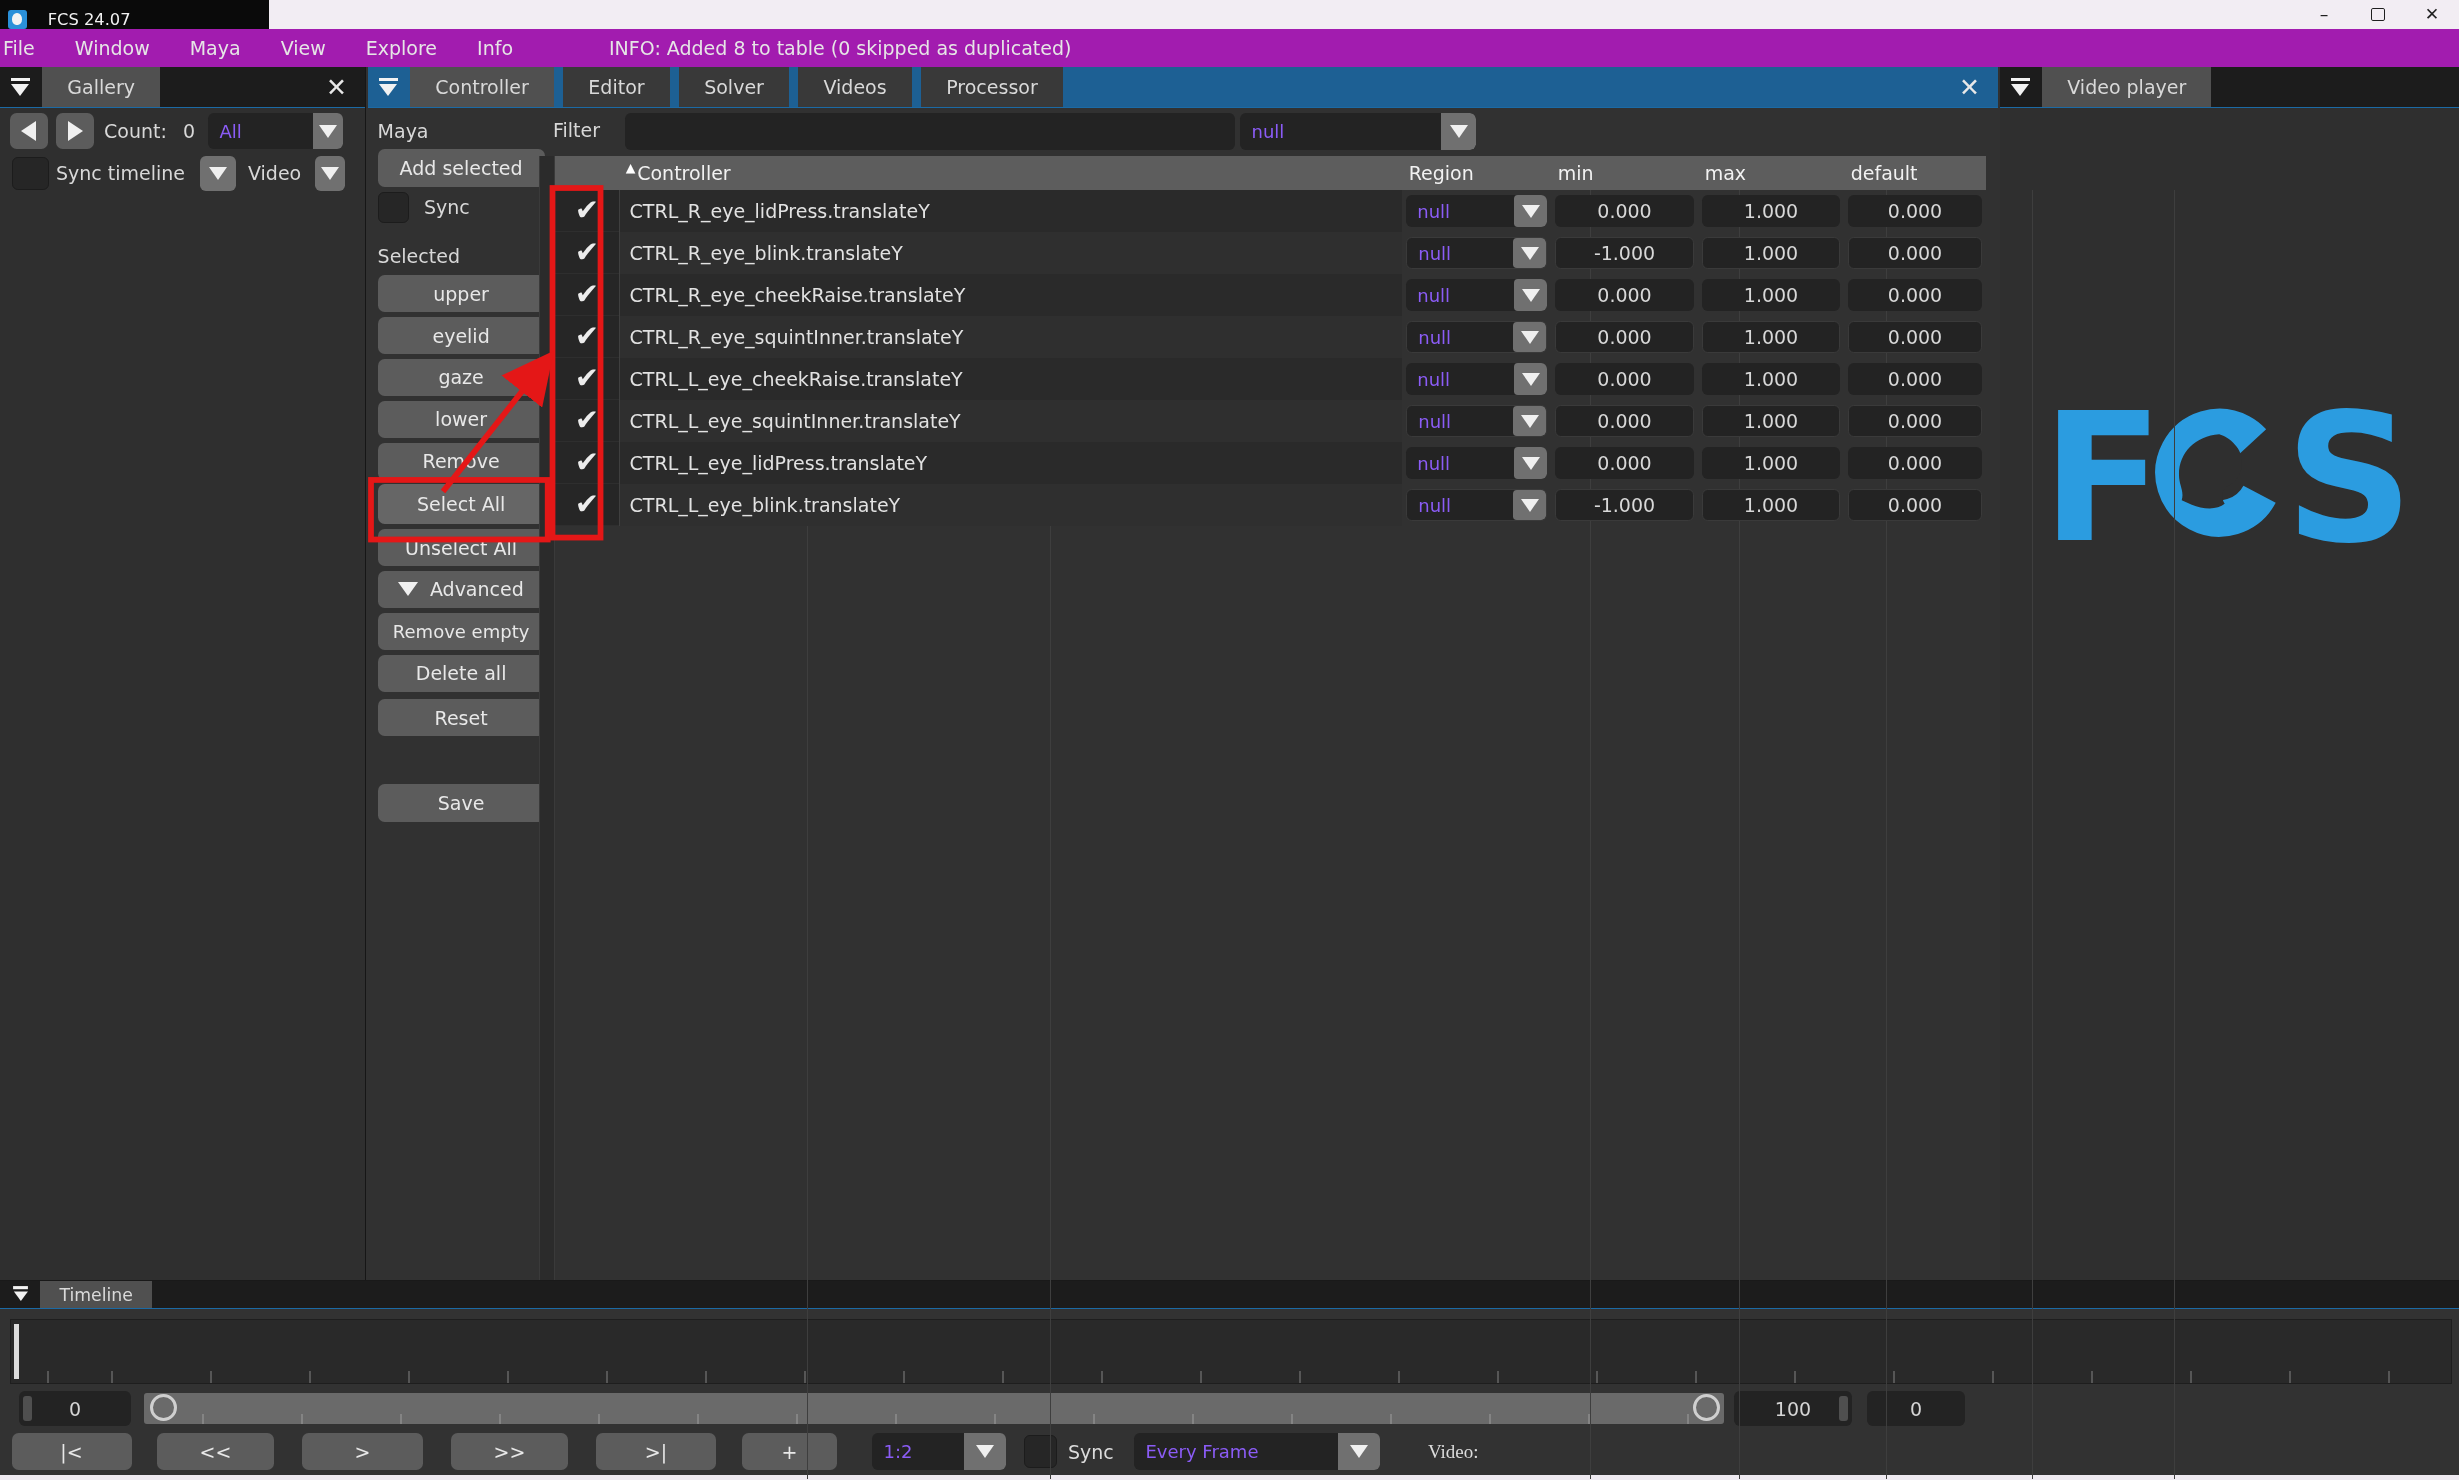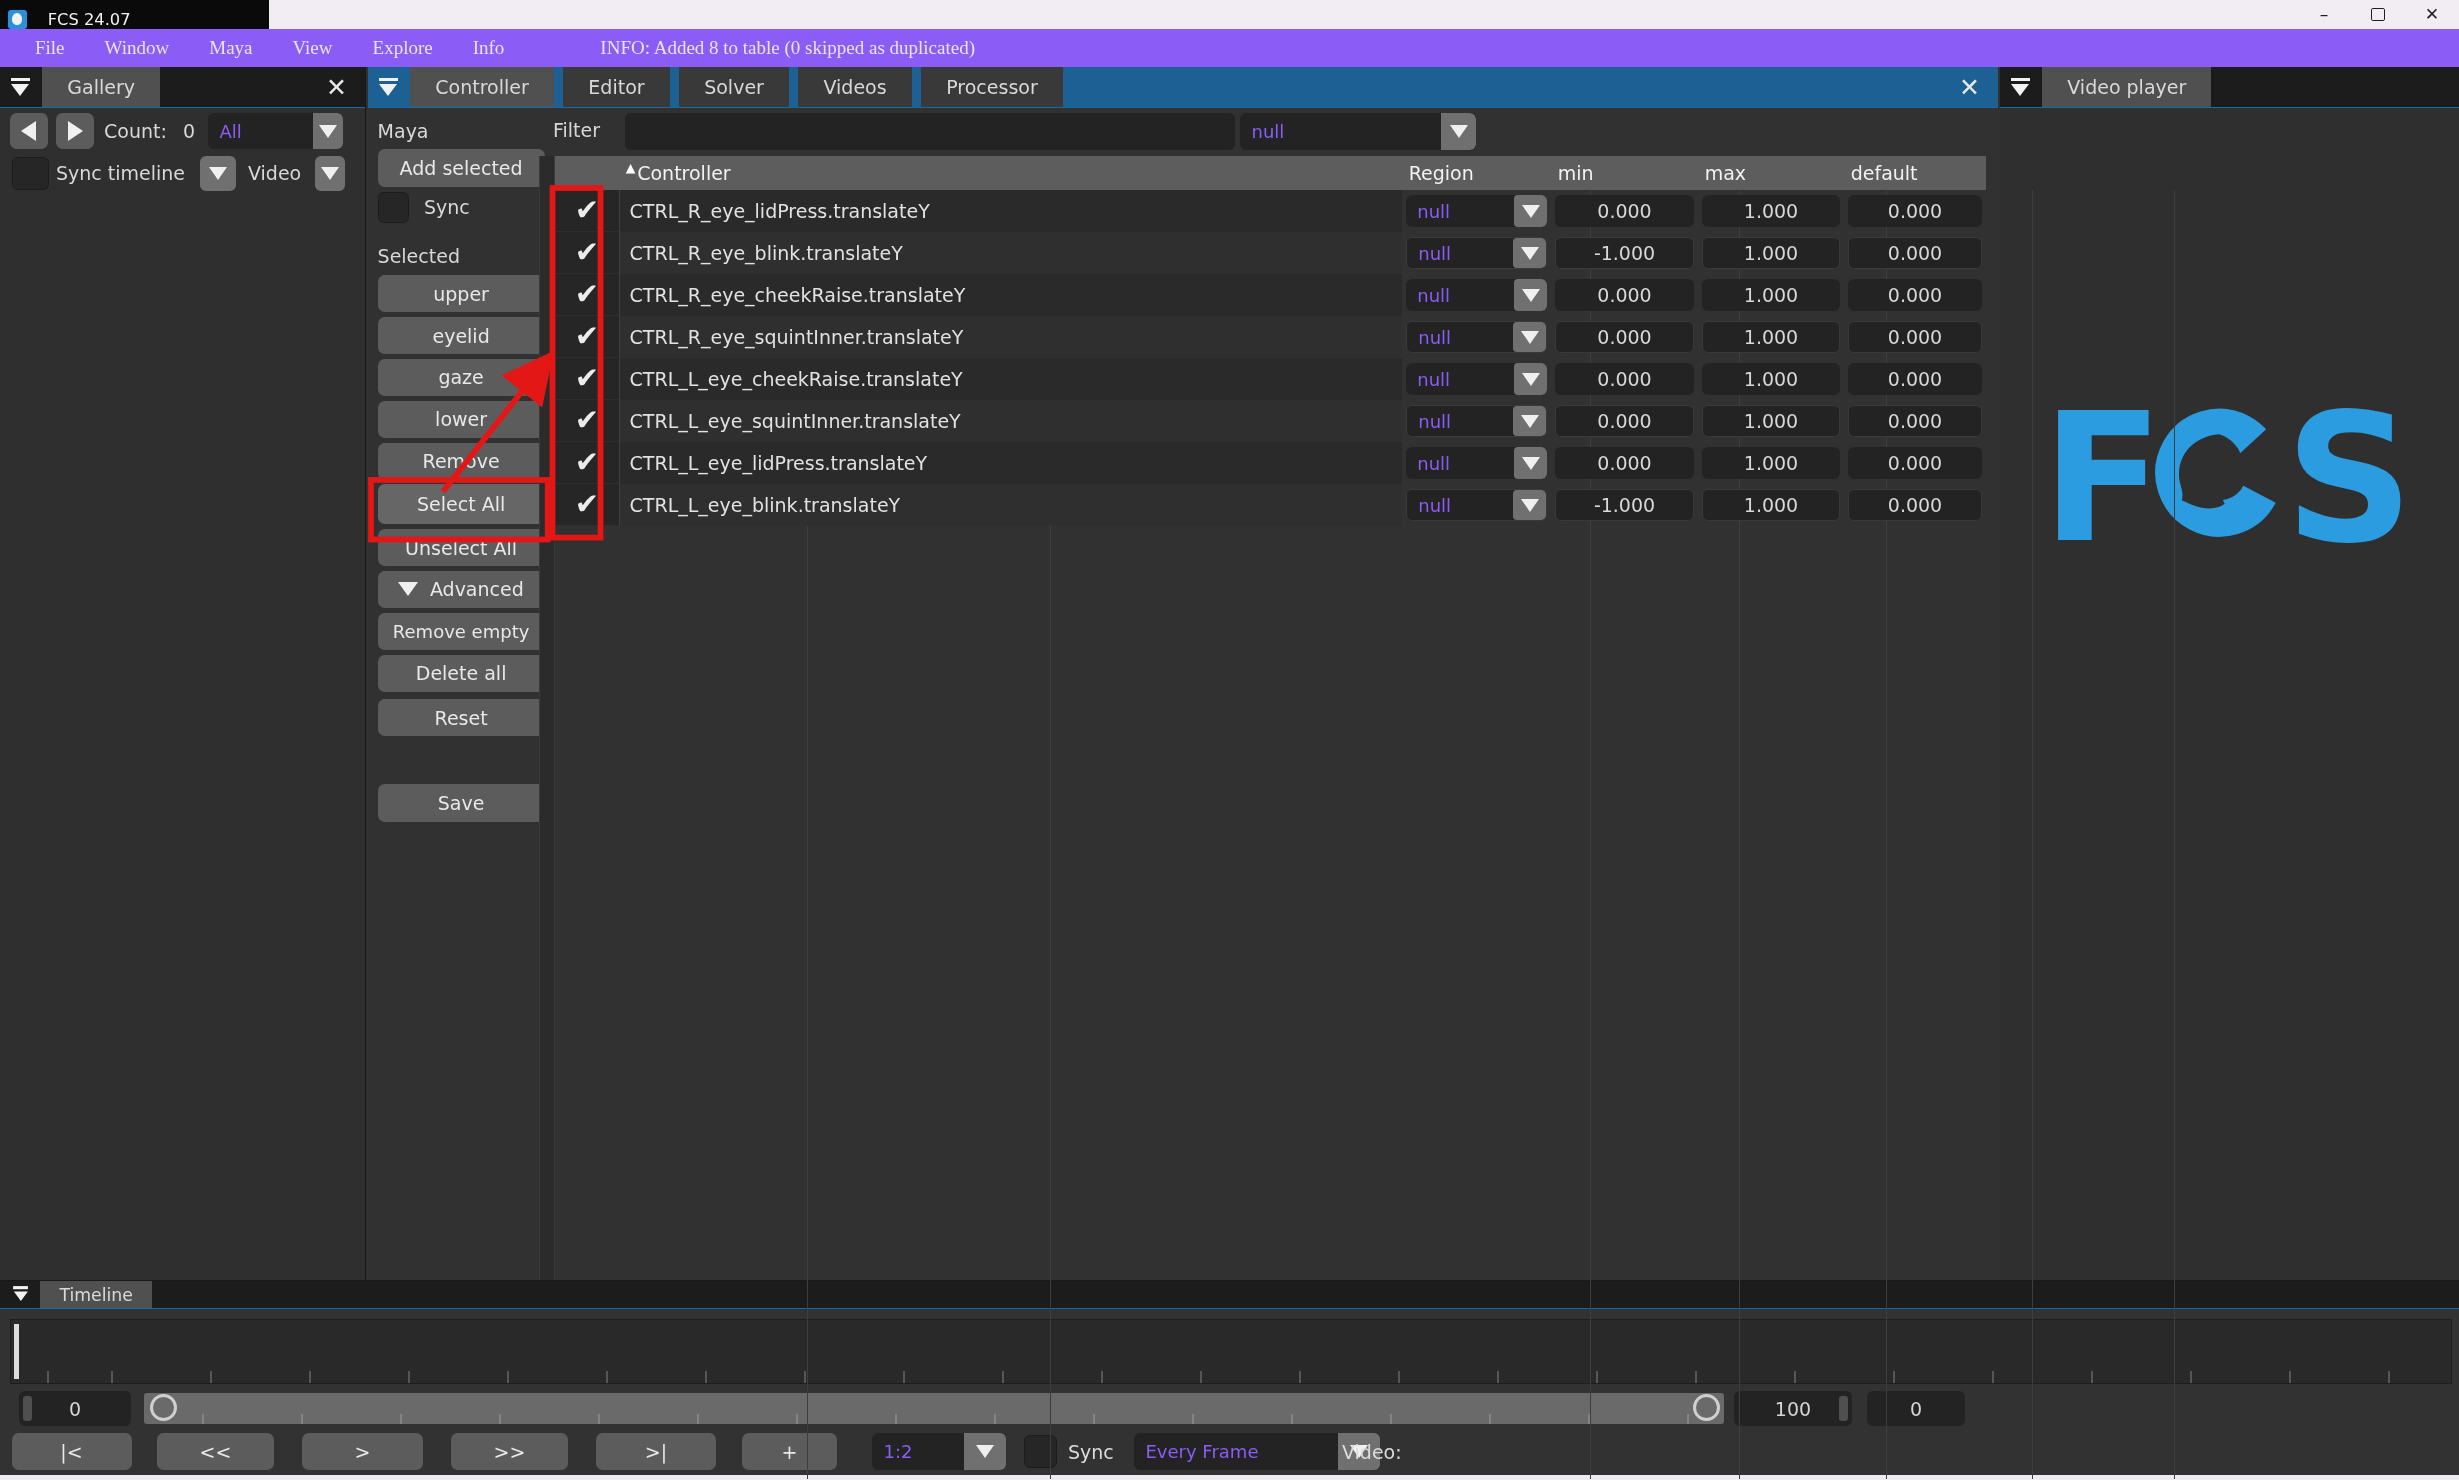--- a/index.html
+++ b/index.html
@@ -14,22 +14,22 @@
   .app-icon::after{content:"";position:absolute;left:4.8px;top:2.9px;width:9.6px;height:12.5px;background:#f3f3f3;
     border-radius:50% 50% 45% 45%;}
   .win-title{color:#f2f2f2;font-size:16.3px;}
   .win-controls{position:absolute;right:0;top:0;height:29px;display:flex;align-items:center;}
   .win-btn{width:54px;height:29px;display:flex;align-items:center;justify-content:center;
     color:#1f1f1f;font-size:17.3px;line-height:1;}
   .restore-glyph{width:11.5px;height:11.5px;border:1.9px solid #1f1f1f;border-radius:1.9px;position:relative;background:#f2edf3;}
   .restore-glyph::before{content:"";position:absolute;left:1.9px;top:-5.8px;width:11.5px;height:11.5px;border:1.9px solid #1f1f1f;border-radius:1.9px;z-index:-1;}
 
   
-  .menubar{position:absolute;left:0;top:29px;width:2459px;height:38px;background:#8b5cf6;
-    display:flex;align-items:center;padding-left:35px;box-sizing:border-box;font-family:Liberation Serif, serif;}
+  .menubar{position:absolute;left:0;top:29px;width:2459px;height:38px;background:#a21caf;
+    display:flex;align-items:center;padding-left:3px;box-sizing:border-box;}
   .menu-item{font-size:19px;color:#e6e6e6;margin-right:40px;}
   .menu-status{font-size:19px;color:#e6e6e6;margin-left:56px;}
 
   
   .panel{position:absolute;top:67px;height:1420px;background:#313131;box-sizing:border-box;}
   .tabstrip{position:relative;height:40px;background:#1c1c1c;border-bottom:1.9px solid #1b6aa5;
     display:flex;align-items:center;gap:9.6px;padding-left:7.7px;box-sizing:content-box;}
   .tabstrip.blue{background:#1d6094;}
   .tab{height:40px;display:flex;align-items:center;padding:0 25px;background:#393939;color:#d9d9d9;font-size:19px;}
   .tab.active{background:#505050;}
@@ -517,19 +517,19 @@
           </span>
       </div>
       <div class="checkbox" style="position:absolute;left:1024px;top:1.9px;width:33px;height:33px;"></div>
       <span class="tl-bottom-label" style="left:1068px;">Sync</span>
       <div class="combo" style="position:absolute;left:1134px;top:0;width:246px;height:37px;">
         <span class="combo-text">Every Frame</span>
         <span class="dd-btn" style="width:42px;">
             <span class="dd-tri"></span>
           </span>
       </div>
-      <span class="tl-bottom-label" style="left:1342px;">Video:</span>
+      <span class="tl-bottom-label" style="left:1428px;font-family:Liberation Serif, serif;">Video:</span>
     </div>
   </div>
 
   <div class="bottom-strip"></div>
 </div>
 
 
 </body></html>

